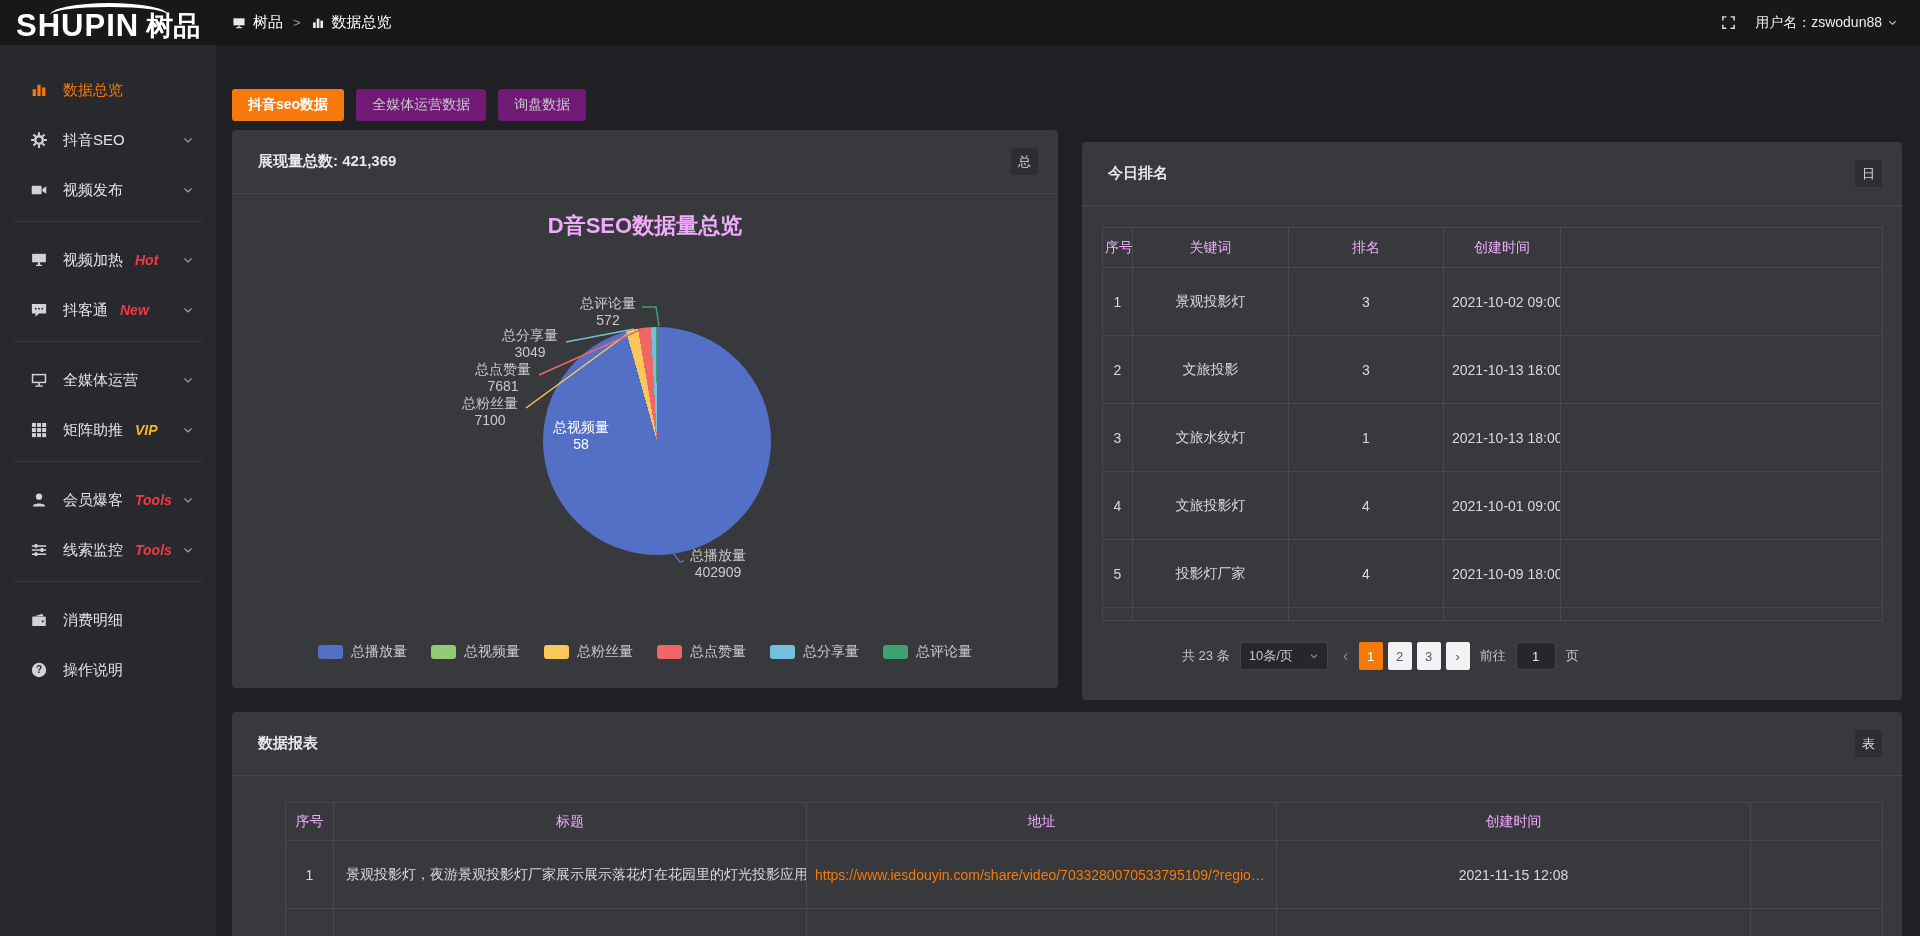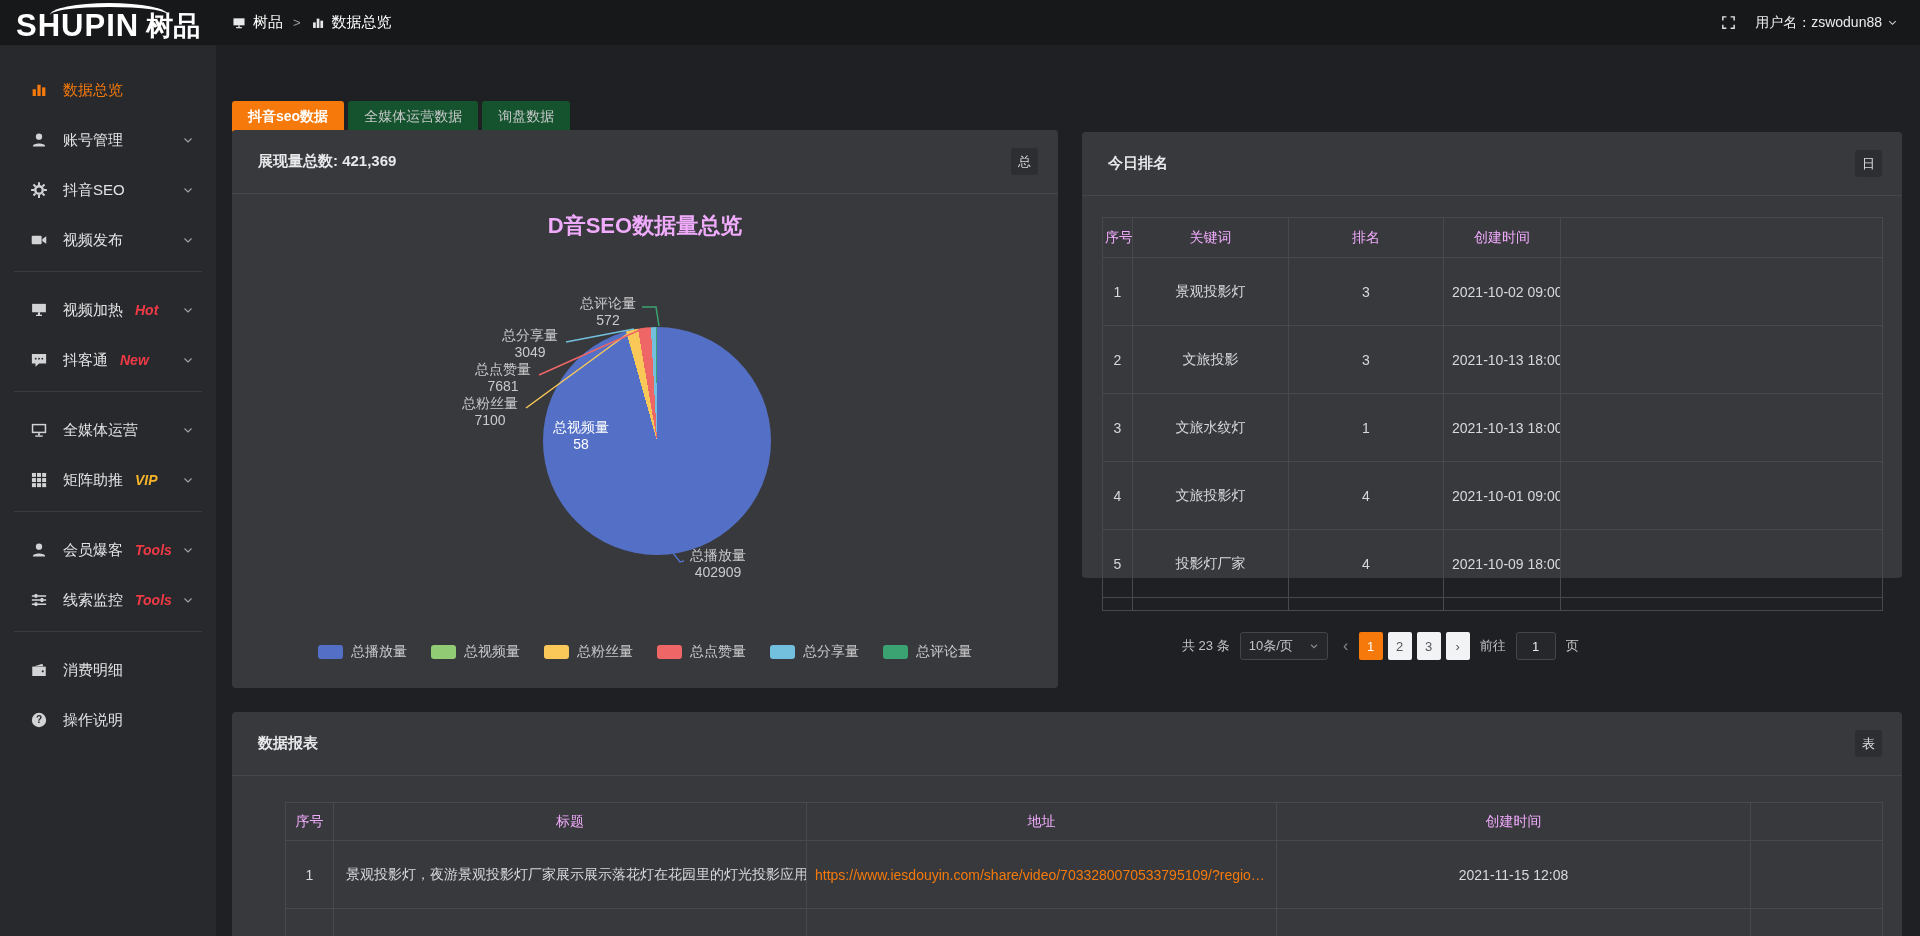--- a/index.html
+++ b/index.html
@@ -25,26 +25,26 @@
   
   .sidebar { position:absolute; left:0; top:45px; width:216px; height:891px; background:#28292c; padding-top:20px; }
   .side-item { height:50px; display:flex; align-items:center; padding:0 22px 0 30px; color:#e2e3e5; font-size:15px; cursor:pointer; }
   .side-icon { width:18px; height:18px; margin-right:15px; display:flex; color:#d2d3d5; flex:none; }
   .side-item.active, .side-item.active .side-icon { color:#f57a0b; }
   .side-badge { font-style:italic; font-weight:bold; font-size:14px; margin-left:12px; }
   .side-chevron { margin-left:auto; display:flex; color:#9fa0a2; }
   .side-divider { height:1px; background:#3b3c40; margin:6px 14px 13px 14px; }
   
   .main { position:absolute; left:216px; top:45px; width:1704px; height:891px; }
-  .tabs { position:absolute; left:16px; top:56px; display:flex; gap:4px; }
-  .tab { height:32px; padding:0 16px; display:flex; align-items:center; font-size:14px; border-radius:3px; background:#14532d; color:#c7c8ca; cursor:pointer; }
+  .tabs { position:absolute; left:16px; top:44px; display:flex; gap:12px; }
+  .tab { height:32px; padding:0 16px; display:flex; align-items:center; font-size:14px; border-radius:3px; background:#701a75; color:#c7c8ca; cursor:pointer; }
   .tab.active { background:#f57a0b; color:#fff; font-weight:bold; }
   .panel { position:absolute; background:#38393d; border-radius:4px; }
   .panel-overview { left:16px; top:85px; width:826px; height:558px; }
-  .panel-ranking  { left:866px; top:87px; width:820px; height:446px; }
+  .panel-ranking  { left:866px; top:97px; width:820px; height:558px; }
   .panel-report   { left:16px; top:667px; width:1670px; height:320px; }
   .panel-header { height:64px; display:flex; align-items:center; padding:0 20px 0 26px; border-bottom:1px solid #46474b; font-size:15px; font-weight:600; color:#e8e9eb; }
   .panel-badge { margin-left:auto; width:27px; height:27px; background:#2d2e32; border-radius:3px; display:flex; align-items:center; justify-content:center; font-size:13px; font-weight:400; color:#dcdde0; cursor:pointer; }
   
   .chart-region { position:absolute; left:0; top:65px; width:826px; height:493px; }
   .chart-title { position:absolute; top:16px; width:100%; text-align:center; font-size:22px; font-weight:600; color:#f0abfc; }
   .pie { position:absolute; left:311px; top:132px; width:228px; height:228px; border-radius:50%; cursor:pointer; }
   .chart-svg { position:absolute; left:0; top:0; pointer-events:none; }
   .pie-label { position:absolute; width:64px; font-size:14px; line-height:17px; color:#c9cacc; text-align:center; }
   .pie-label.inside { color:#fff; }
@@ -130,36 +130,20 @@
             <rect x="9.8" y="5" width="4.4" height="15"></rect>
             <rect x="16.1" y="8.5" width="4.4" height="11.5"></rect>
           </g>
         </svg>
       </span>
       <span>数据总览</span>
     </div>
     <div class="side-item">
       <span class="side-icon">
         <svg viewBox="0 0 24 24" width="18" height="18">
-          <g fill="currentColor">
-            <circle cx="12" cy="7.5" r="4.2"></circle>
-            <path d="M3.8 20.5c0-5 16.4-5 16.4 0z"></path>
-          </g>
-        </svg>
-      </span>
-      <span>账号管理</span>
-      <span class="side-chevron">
-        <svg viewBox="0 0 24 24" width="12" height="12">
-          <path d="M5 9l7 7 7-7" stroke="currentColor" stroke-width="2.4" fill="none"></path>
-        </svg>
-      </span>
-    </div>
-    <div class="side-item">
-      <span class="side-icon">
-        <svg viewBox="0 0 24 24" width="18" height="18">
           <g stroke="currentColor" fill="none">
             <circle cx="12" cy="12" r="5" stroke-width="3.2"></circle>
             <g stroke-width="2.6">
               <path d="M12 1.5v4M12 18.5v4M1.5 12h4M18.5 12h4M4.6 4.6l2.8 2.8M16.6 16.6l2.8 2.8M19.4 4.6l-2.8 2.8M7.4 16.6l-2.8 2.8"></path>
             </g>
           </g>
         </svg>
       </span>
       <span>抖音SEO</span>
       <span class="side-chevron">

